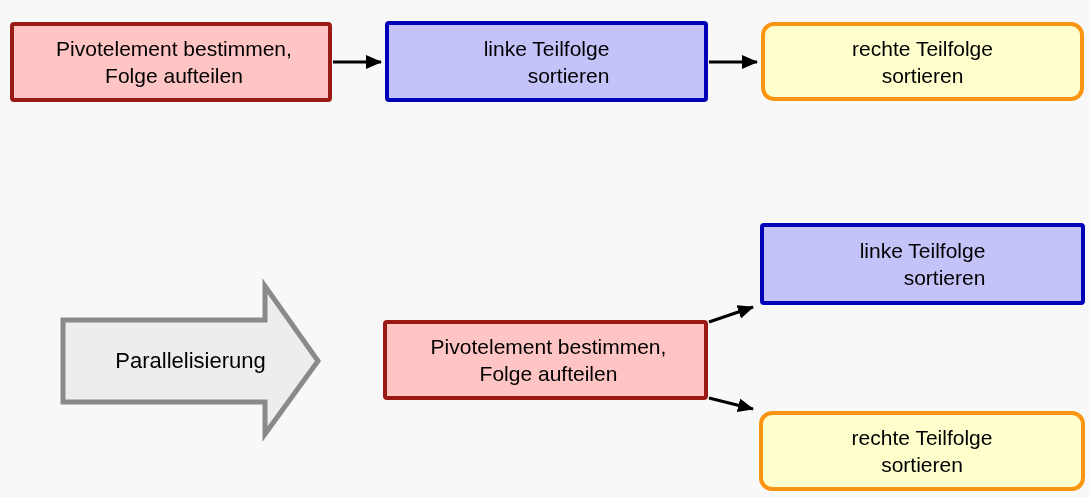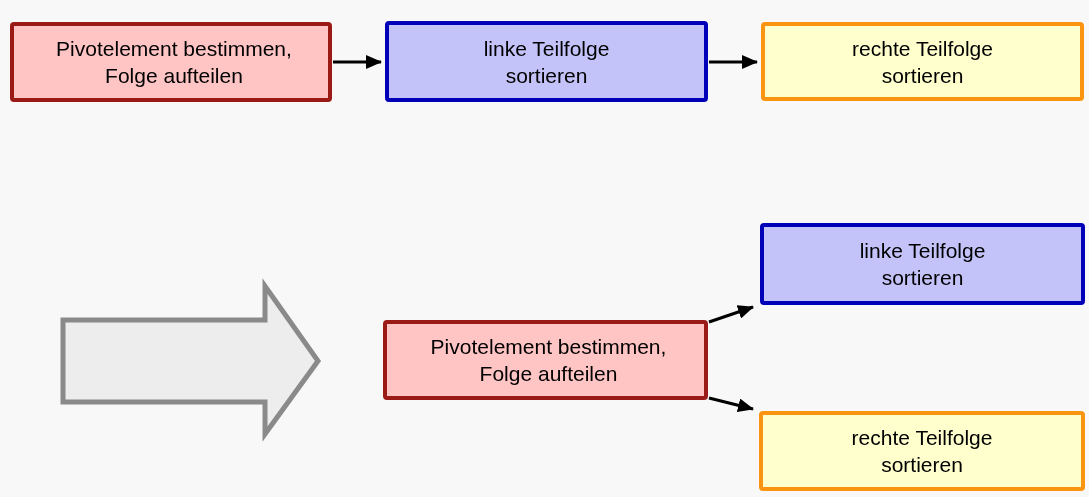--- a/index.html
+++ b/index.html
@@ -31,22 +31,22 @@
     display: flex;
     align-items: center;
     justify-content: center;
     text-align: center;
     white-space: pre-line;
     font-size: 21px;
     line-height: 27px;
     color: #000000;
   }
   .box-red    { background: #ffc4c4; border-color: #9a1b15; padding-left: 6px; }
-  .box-blue   { background: #c3c3fa; border-color: #0000b8; }
-  .box-yellow { background: #ffffcd; border-color: #fb9410; }
+  .box-blue   { background: #c3c3fa; border-color: #0000b8; text-align: right; }
+  .box-yellow { background: #ffffcd; border-color: #fb9410; border-radius: 13px; }
 
   
   .pos-top-pivot  { left: 10px;  top: 22px;  width: 322px; height: 80px; }
   .pos-top-linke  { left: 385px; top: 21px;  width: 323px; height: 81px; }
   .pos-top-rechte { left: 761px; top: 22px;  width: 323px; height: 79px; }
 
   
   .pos-bot-root   { left: 383px; top: 320px; width: 325px; height: 80px; }
   .pos-bot-linke  { left: 760px; top: 223px; width: 325px; height: 82px; }
   .pos-bot-rechte { left: 759px; top: 411px; width: 326px; height: 80px; }
@@ -87,20 +87,21 @@
 
   <div class="flow-box box-red pos-top-pivot">Pivotelement bestimmen,
 Folge aufteilen</div>
 
   <div class="flow-box box-blue pos-top-linke">linke Teilfolge
 sortieren</div>
 
   <div class="flow-box box-yellow pos-top-rechte">rechte Teilfolge
 sortieren</div>
 
+  <div class="transform-arrow-label">Parallelisierung</div>
 
   <div class="flow-box box-red pos-bot-root">Pivotelement bestimmen,
 Folge aufteilen</div>
 
   <div class="flow-box box-blue pos-bot-linke">linke Teilfolge
 sortieren</div>
 
   <div class="flow-box box-yellow pos-bot-rechte">rechte Teilfolge
 sortieren</div>
 

